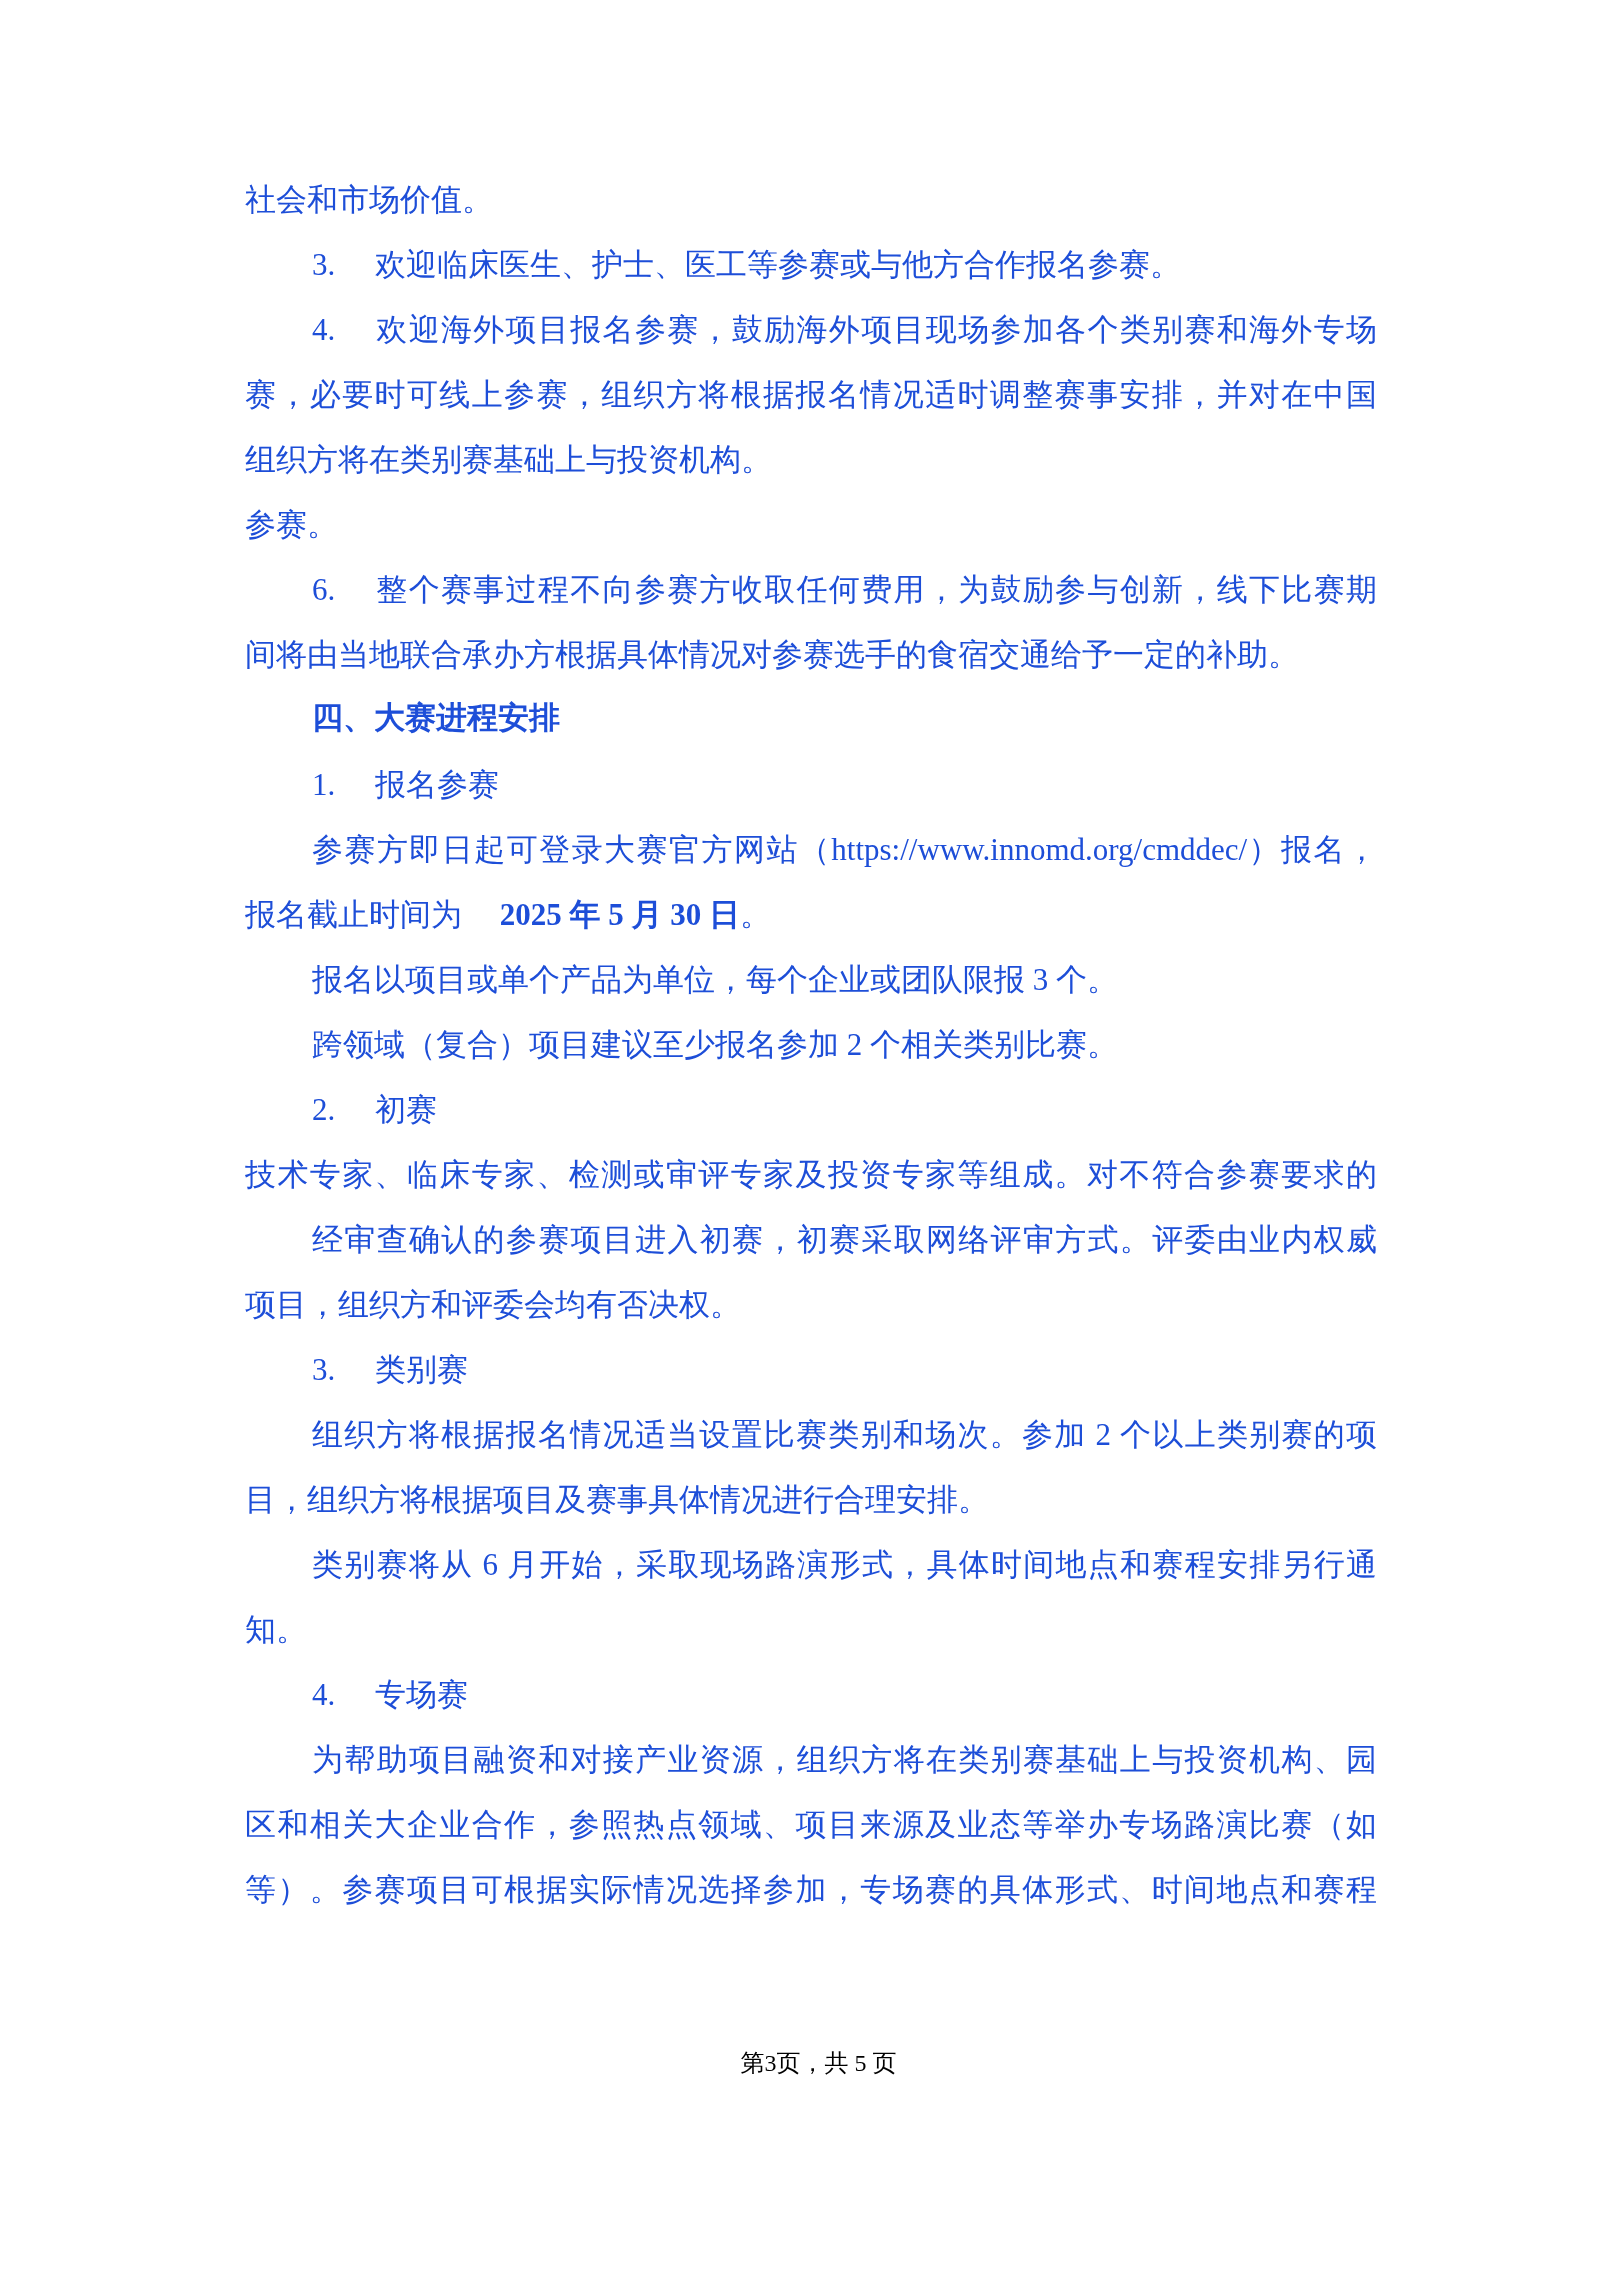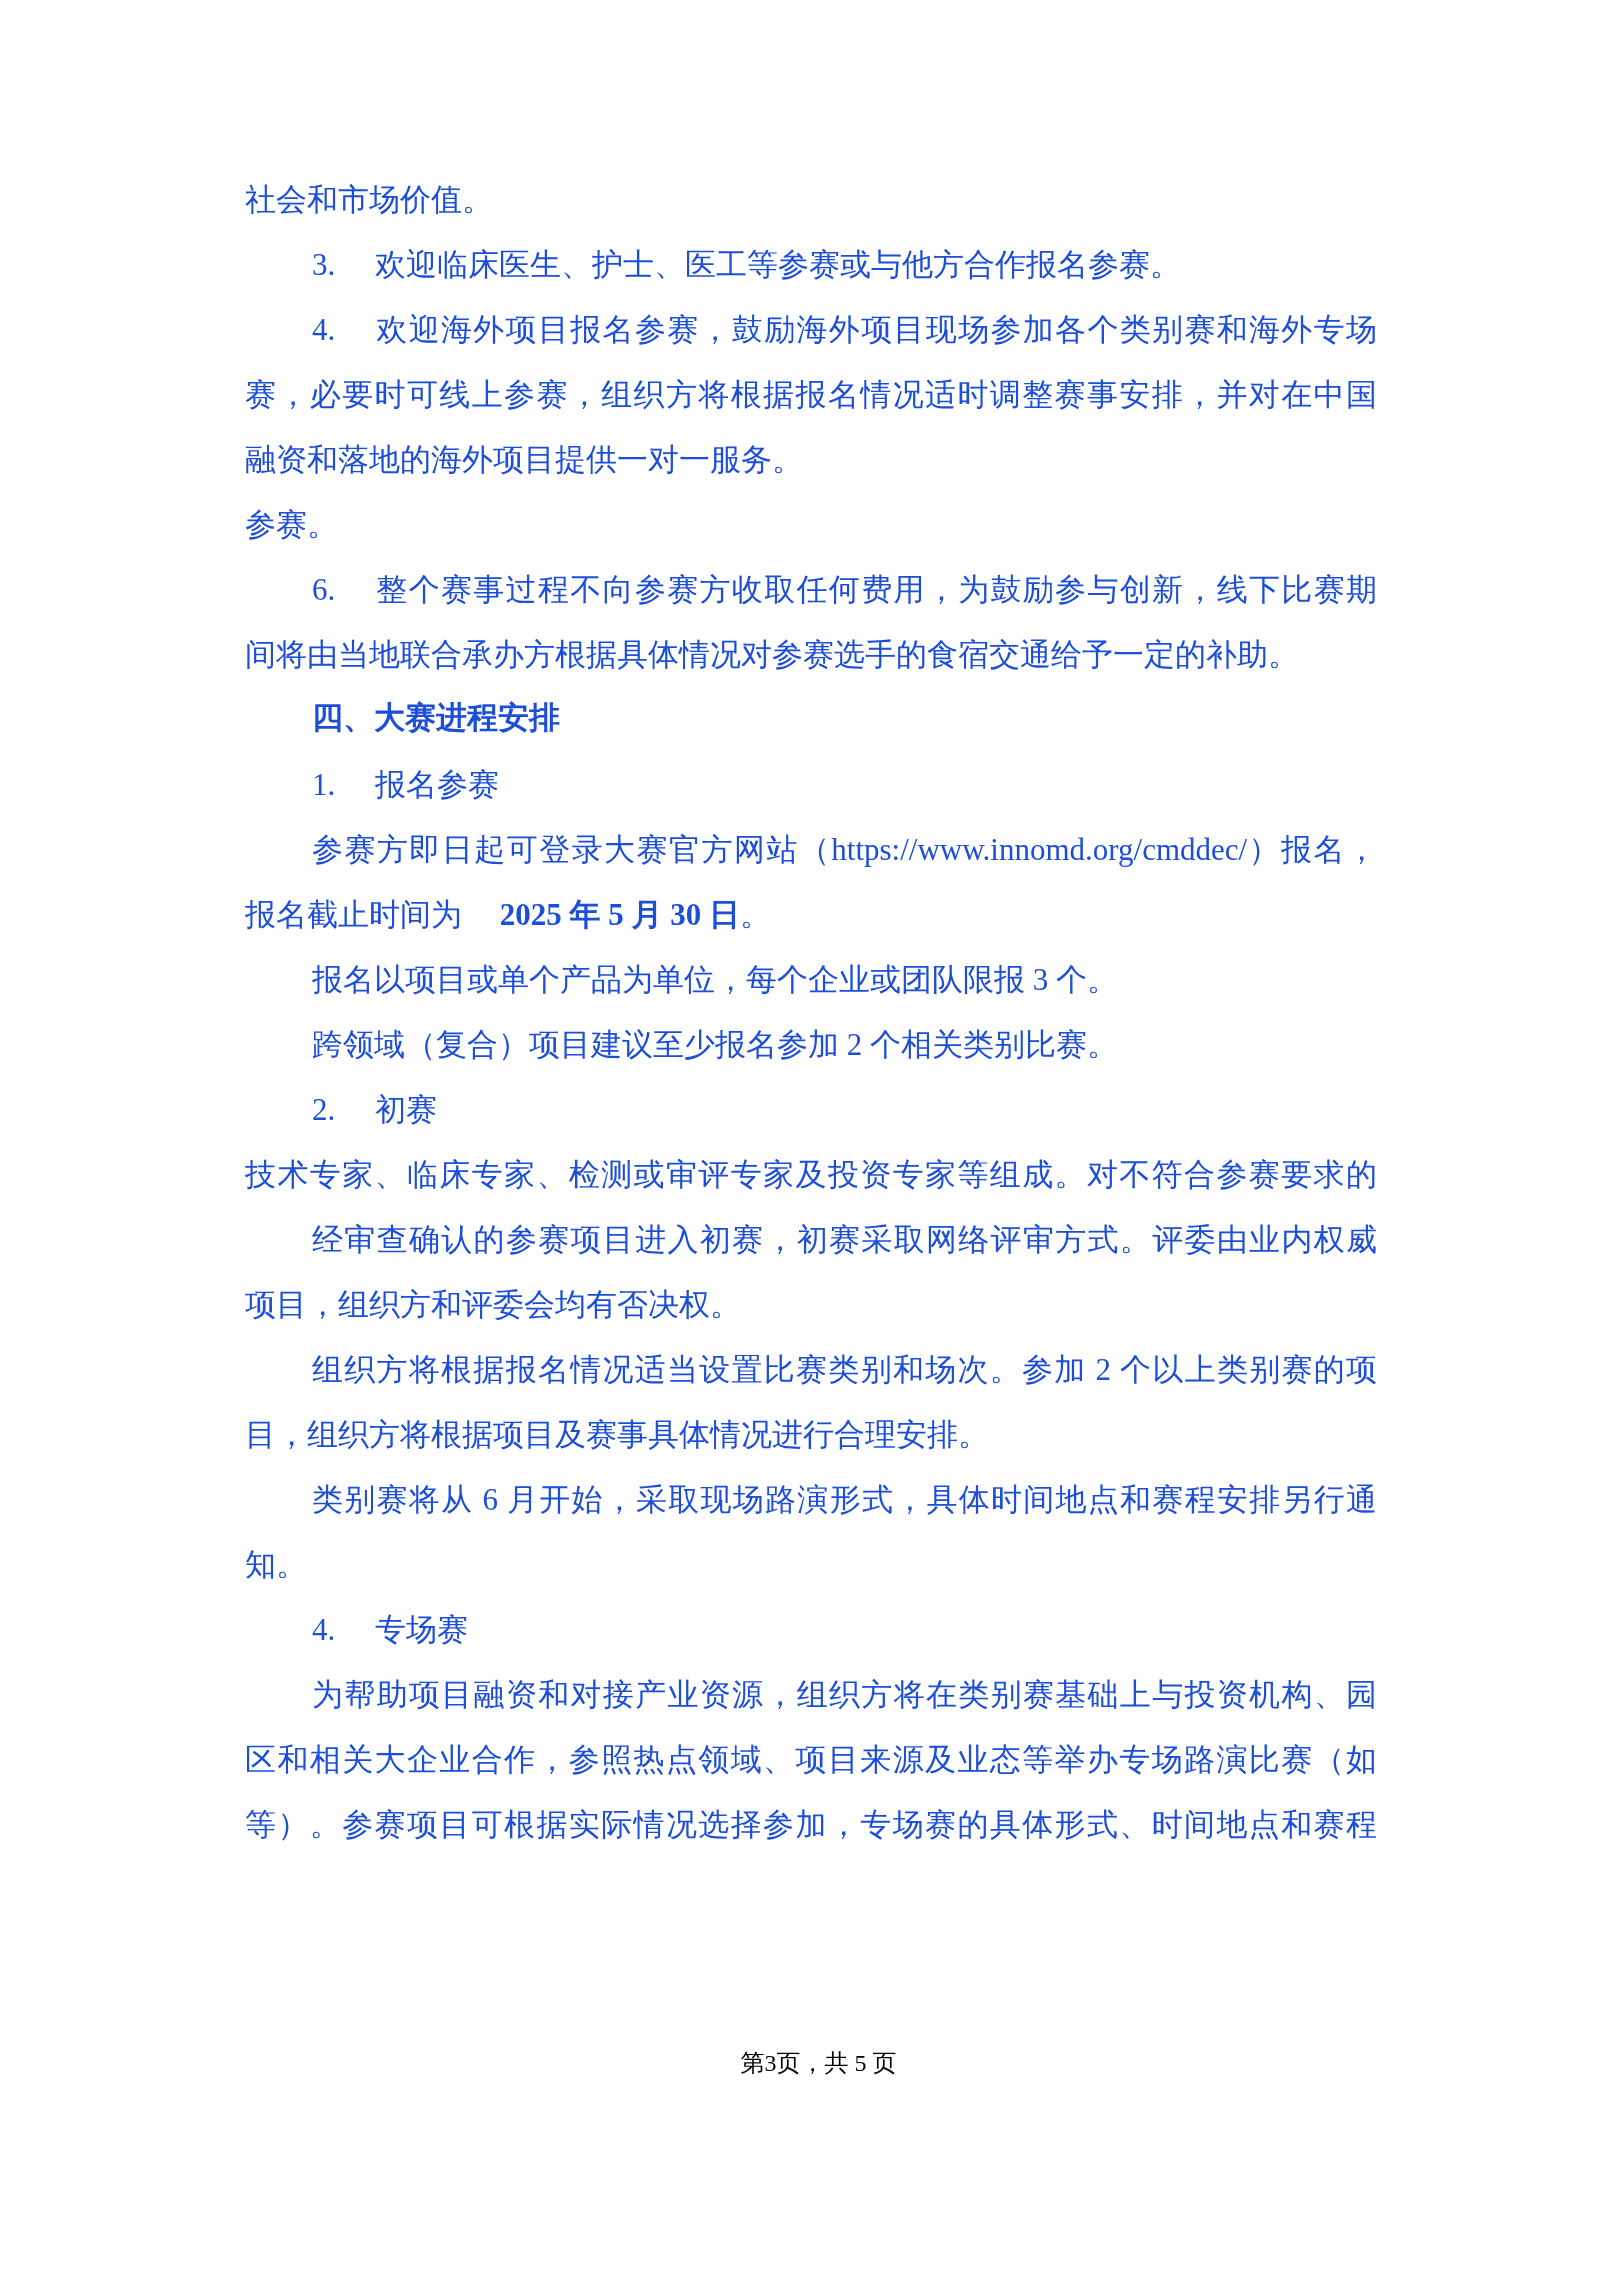--- a/index.html
+++ b/index.html
@@ -67,34 +67,35 @@
 </style>
 </head>
 <body>
 
 <div class="page">
   <div class="doc">
       <div class="line"><span>社会和市场价值。</span></div>
       <div class="line numbered"><span class="num">3.</span><span>欢迎临床医生、护士、医工等参赛或与他方合作报名参赛。</span></div>
       <div class="line numbered full"><span class="num">4.</span><span>欢迎海外项目报名参赛，鼓励海外项目现场参加各个类别赛和海外专场</span></div>
       <div class="line full"><span>赛，必要时可线上参赛，组织方将根据报名情况适时调整赛事安排，并对在中国</span></div>
-      <div class="line"><span>融资和落地的海外项目提供一对一服务。</span></div>
+      <div class="line"><span>组织方将在类别赛基础上与投资机构。</span></div>
       <div class="line"><span>参赛。</span></div>
       <div class="line numbered full"><span class="num">6.</span><span>整个赛事过程不向参赛方收取任何费用，为鼓励参与创新，线下比赛期</span></div>
       <div class="line"><span>间将由当地联合承办方根据具体情况对参赛选手的食宿交通给予一定的补助。</span></div>
       <div class="line heading"><span>四、大赛进程安排</span></div>
       <div class="line numbered"><span class="num">1.</span><span>报名参赛</span></div>
       <div class="line indent full"><span>参赛方即日起可登录大赛官方网站（https://www.innomd.org/cmddec/）报名，</span></div>
       <div class="line"><span>报名截止时间为 </span><span class="b">2025 年 5 月 30 日</span><span>。</span></div>
       <div class="line indent"><span>报名以项目或单个产品为单位，每个企业或团队限报 3 个。</span></div>
       <div class="line indent"><span>跨领域（复合）项目建议至少报名参加 2 个相关类别比赛。</span></div>
       <div class="line numbered"><span class="num">2.</span><span>初赛</span></div>
       <div class="line full"><span>技术专家、临床专家、检测或审评专家及投资专家等组成。对不符合参赛要求的</span></div>
       <div class="line indent full"><span>经审查确认的参赛项目进入初赛，初赛采取网络评审方式。评委由业内权威</span></div>
       <div class="line"><span>项目，组织方和评委会均有否决权。</span></div>
+      <div class="line numbered"><span class="num">3.</span><span>类别赛</span></div>
       <div class="line indent full"><span>组织方将根据报名情况适当设置比赛类别和场次。参加 2 个以上类别赛的项</span></div>
       <div class="line"><span>目，组织方将根据项目及赛事具体情况进行合理安排。</span></div>
       <div class="line indent full"><span>类别赛将从 6 月开始，采取现场路演形式，具体时间地点和赛程安排另行通</span></div>
       <div class="line"><span>知。</span></div>
       <div class="line numbered"><span class="num">4.</span><span>专场赛</span></div>
       <div class="line indent full"><span>为帮助项目融资和对接产业资源，组织方将在类别赛基础上与投资机构、园</span></div>
       <div class="line full"><span>区和相关大企业合作，参照热点领域、项目来源及业态等举办专场路演比赛（如</span></div>
       <div class="line full"><span>等）。参赛项目可根据实际情况选择参加，专场赛的具体形式、时间地点和赛程</span></div>
     </div>
   <div class="footer">第3页，共 5 页</div>

